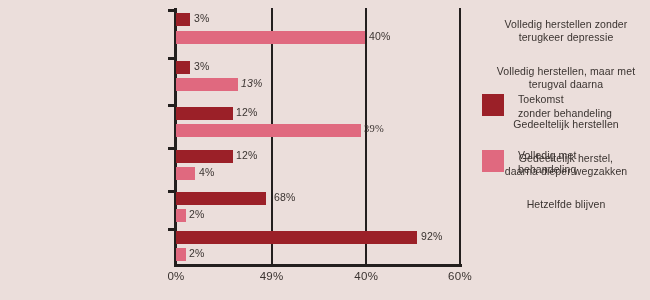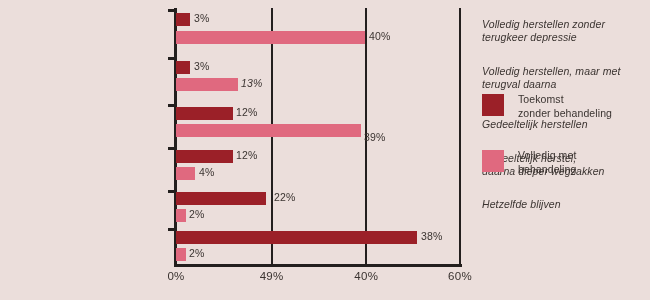--- a/index.html
+++ b/index.html
@@ -18,26 +18,25 @@
     width: 650px;
     height: 300px;
     background: #ebdedb;
   }
 
   
   .cat-label {
     position: absolute;
     right: 0;
     width: 168px;
-    text-align: left;
+    text-align: center;
     color: #3a3330;
     font-size: 10.5px;
     line-height: 13px;
     letter-spacing: 0.1px;
-    font-style: italic;
   }
   .cat-label span { display: block; }
   #y-axis {
     position: absolute;
     left: 174px;
     top: 8px;
     width: 2.5px;
     height: 258px;
     background: #231f1e;
   }
@@ -161,34 +160,34 @@
   <div class="bar-value" style="left:369px; top:30px;">40%</div>
 
   <div class="bar dark" style="left:176px; top:61px; width:14.2px;"></div>
   <div class="bar-value" style="left:194px; top:60px;">3%</div>
   <div class="bar light" style="left:176px; top:78px; width:61.5px;"></div>
   <div class="bar-value" style="left:241px; top:77px;font-style:italic;">13%</div>
 
   <div class="bar dark" style="left:176px; top:107px; width:56.8px;"></div>
   <div class="bar-value" style="left:236px; top:106px;">12%</div>
   <div class="bar light" style="left:176px; top:124px; width:184.6px;"></div>
-  <div class="bar-value" style="left:364px; top:131px;">39%</div>
+  <div class="bar-value" style="left:364px; top:123px;font-family:Liberation Serif, serif;">39%</div>
 
   <div class="bar dark" style="left:176px; top:150px; width:56.8px;"></div>
   <div class="bar-value" style="left:236px; top:149px;">12%</div>
   <div class="bar light" style="left:176px; top:167px; width:18.9px;"></div>
   <div class="bar-value" style="left:199px; top:166px;">4%</div>
 
   <div class="bar dark" style="left:176px; top:192px; width:89.9px;"></div>
-  <div class="bar-value" style="left:274px; top:191px;">22%</div>
+  <div class="bar-value" style="left:274px; top:191px;">68%</div>
   <div class="bar light" style="left:176px; top:209px; width:9.5px;"></div>
   <div class="bar-value" style="left:189px; top:208px;">2%</div>
 
   <div class="bar dark" style="left:176px; top:231px; width:241.4px;"></div>
-  <div class="bar-value" style="left:421px; top:230px;">38%</div>
+  <div class="bar-value" style="left:421px; top:230px;">92%</div>
   <div class="bar light" style="left:176px; top:248px; width:9.5px;"></div>
   <div class="bar-value" style="left:189px; top:247px;">2%</div>
 
   <div class="xtick-label" style="left:176px;">0%</div>
   <div class="xtick-label" style="left:271.6px;">49%</div>
   <div class="xtick-label" style="left:366.3px;">40%</div>
   <div class="xtick-label" style="left:460px;">60%</div>
 
   <div id="legend">
     <div class="legend-row">

